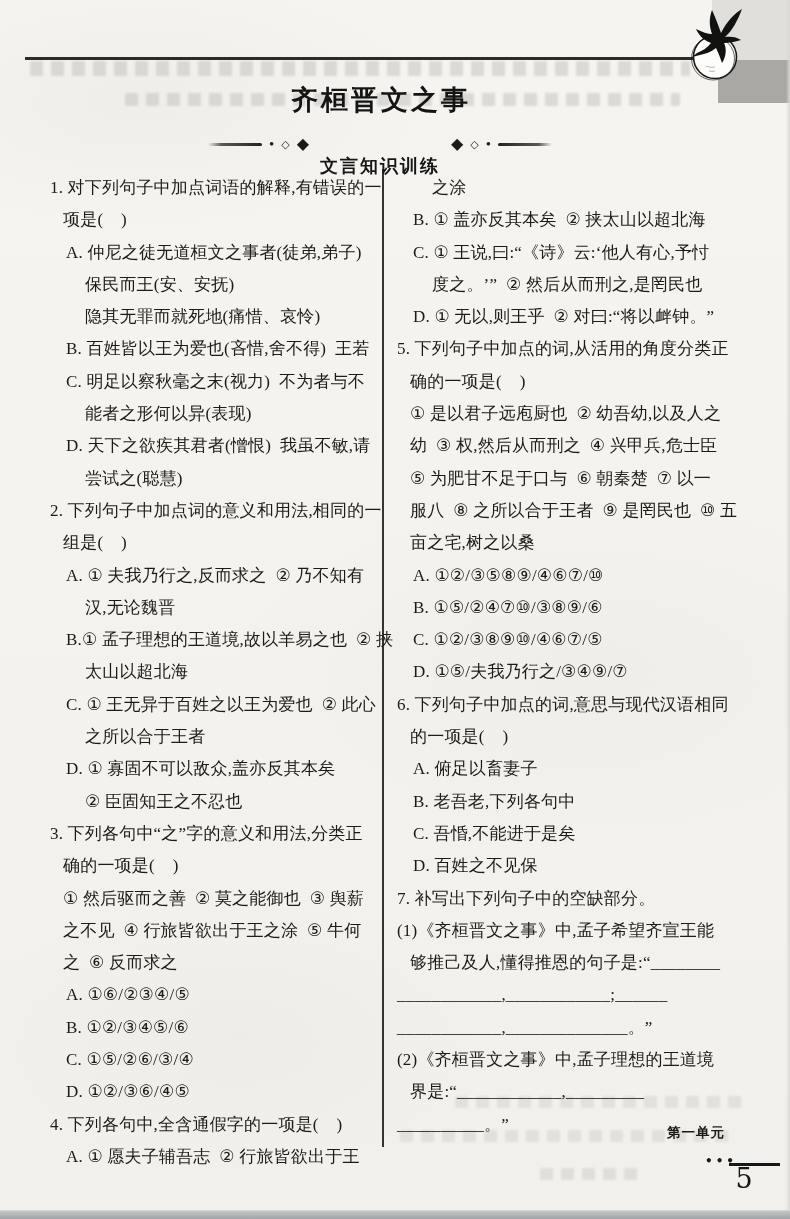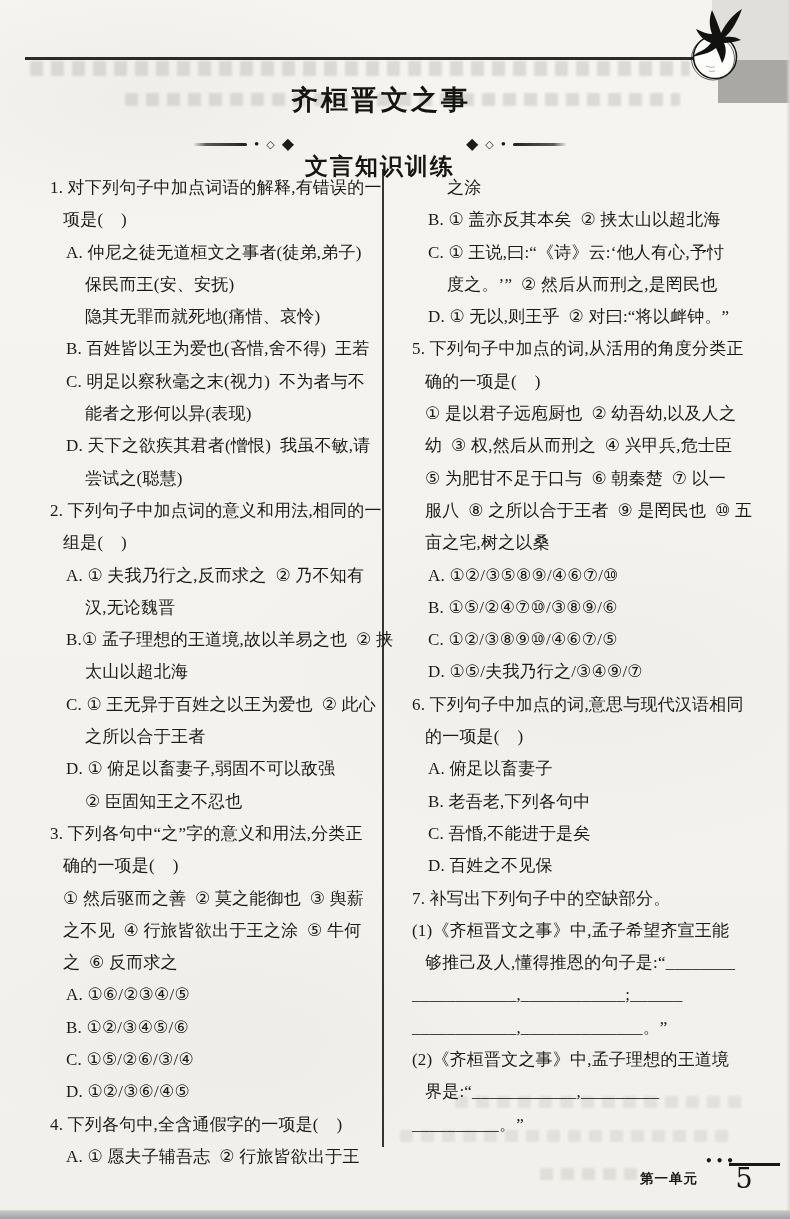--- a/index.html
+++ b/index.html
@@ -32,43 +32,43 @@
     font-size:27px;font-weight:bold;letter-spacing:3px;line-height:36px;color:#141412;z-index:3;
   }
 
   
   .section-header{
     position:absolute;left:0;top:126px;width:760px;height:36px;z-index:3;
     display:flex;align-items:center;justify-content:center;gap:7px;
   }
   .section-title{
     font-family:Liberation Serif, serif;
-    font-size:23px;font-weight:bold;letter-spacing:2px;color:#161614;padding:0 4px;margin-top:44px;
+    font-size:18px;font-weight:bold;letter-spacing:2px;color:#161614;padding:0 4px;margin-top:44px;
   }
   .decor-rule{width:54px;height:3px;border-radius:2px;}
   .rule-l{background:linear-gradient(90deg,rgba(40,40,38,0) 0%,#5a5955 25%,#23221f 100%);}
   .rule-r{background:linear-gradient(270deg,rgba(40,40,38,0) 0%,#5a5955 25%,#23221f 100%);}
   .decor-dot{font-size:15px;line-height:1;color:#1b1b19;}
   .decor-hollow{font-size:11px;line-height:1;color:#1b1b19;}
   .decor-filled{font-size:16px;line-height:1;color:#1b1b19;}
 
   
   .col{position:absolute;top:172px;z-index:2;}
   .col-left{left:50px;width:350px;}
-  .col-right{left:412px;width:372px;}
+  .col-right{left:397px;width:372px;}
   .divider{position:absolute;left:382px;top:169px;width:1.6px;height:978px;background:#35342f;z-index:1;}
   .line{
     white-space:pre;height:32.3px;line-height:32.3px;
     font-size:17px;letter-spacing:.2px;color:#1b1b18;
   }
   .i0{padding-left:0;} .i1{padding-left:13px;} .i2{padding-left:16px;} .i3{padding-left:35px;}
 
   
   .footer-unit{
-    position:absolute;left:640px;top:1170px;width:85px;text-align:left;
+    position:absolute;left:640px;top:1124px;width:85px;text-align:right;
     font-family:"Liberation Sans","DejaVu Sans",sans-serif;
     font-size:13.5px;font-weight:bold;letter-spacing:1px;color:#1a1a18;z-index:3;
   }
   .footer-dots{
     position:absolute;left:705px;top:1154px;font-size:12px;font-weight:bold;
     letter-spacing:3px;color:#1a1a18;z-index:3;font-family:"DejaVu Sans",sans-serif;
   }
   .footer-rule{position:absolute;left:729px;top:1163px;width:51px;height:2.6px;background:#171715;z-index:3;}
   .footer-page{
     position:absolute;left:731px;top:1164px;width:26px;text-align:center;
@@ -154,21 +154,21 @@
       <div class="line i2">D. 天下之欲疾其君者(憎恨)  我虽不敏,请</div>
       <div class="line i3">尝试之(聪慧)</div>
       <div class="line i0">2. 下列句子中加点词的意义和用法,相同的一</div>
       <div class="line i1">组是(    )</div>
       <div class="line i2">A. ① 夫我乃行之,反而求之  ② 乃不知有</div>
       <div class="line i3">汉,无论魏晋</div>
       <div class="line i2">B.① 孟子理想的王道境,故以羊易之也  ② 挟</div>
       <div class="line i3">太山以超北海</div>
       <div class="line i2">C. ① 王无异于百姓之以王为爱也  ② 此心</div>
       <div class="line i3">之所以合于王者</div>
-      <div class="line i2">D. ① 俯足以畜妻子,弱固不可以敌强</div>
+      <div class="line i2">D. ① 寡固不可以敌众,盖亦反其本矣</div>
       <div class="line i3">② 臣固知王之不忍也</div>
       <div class="line i0">3. 下列各句中“之”字的意义和用法,分类正</div>
       <div class="line i1">确的一项是(    )</div>
       <div class="line i1">① 然后驱而之善  ② 莫之能御也  ③ 舆薪</div>
       <div class="line i1">之不见  ④ 行旅皆欲出于王之涂  ⑤ 牛何</div>
       <div class="line i1">之  ⑥ 反而求之</div>
       <div class="line i2">A. ①⑥/②③④/⑤</div>
       <div class="line i2">B. ①②/③④⑤/⑥</div>
       <div class="line i2">C. ①⑤/②⑥/③/④</div>
       <div class="line i2">D. ①②/③⑥/④⑤</div>

